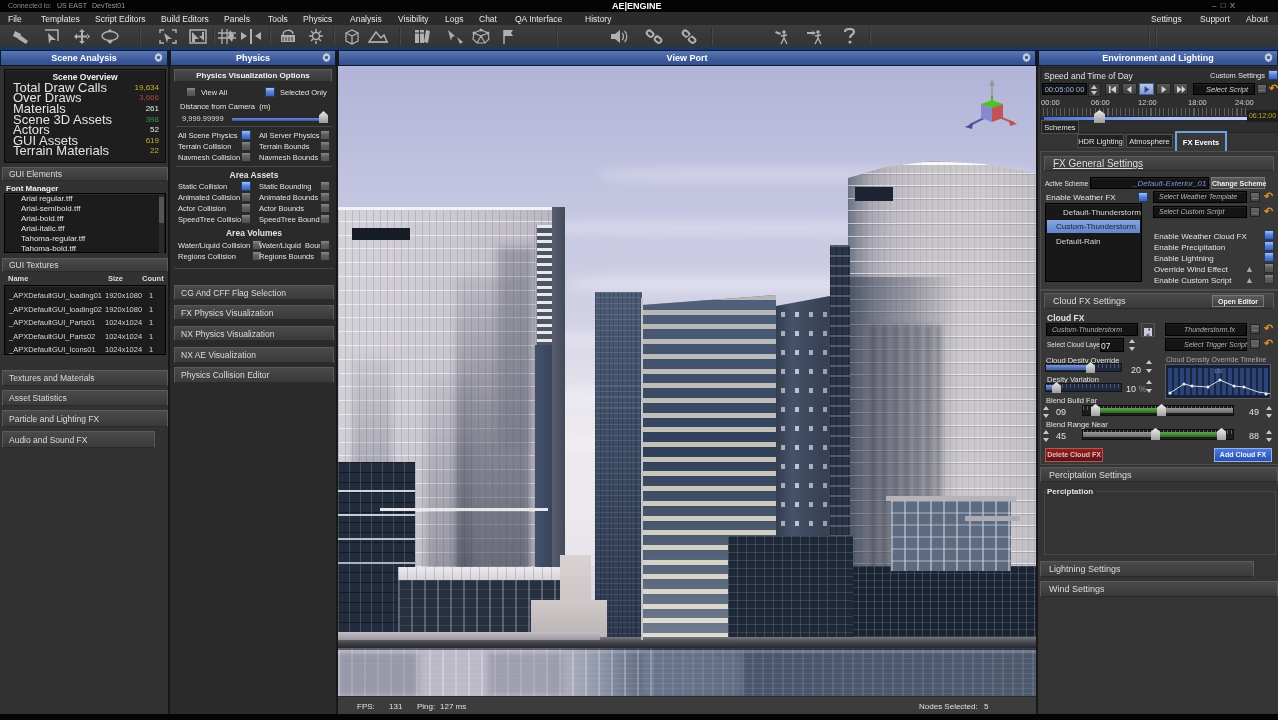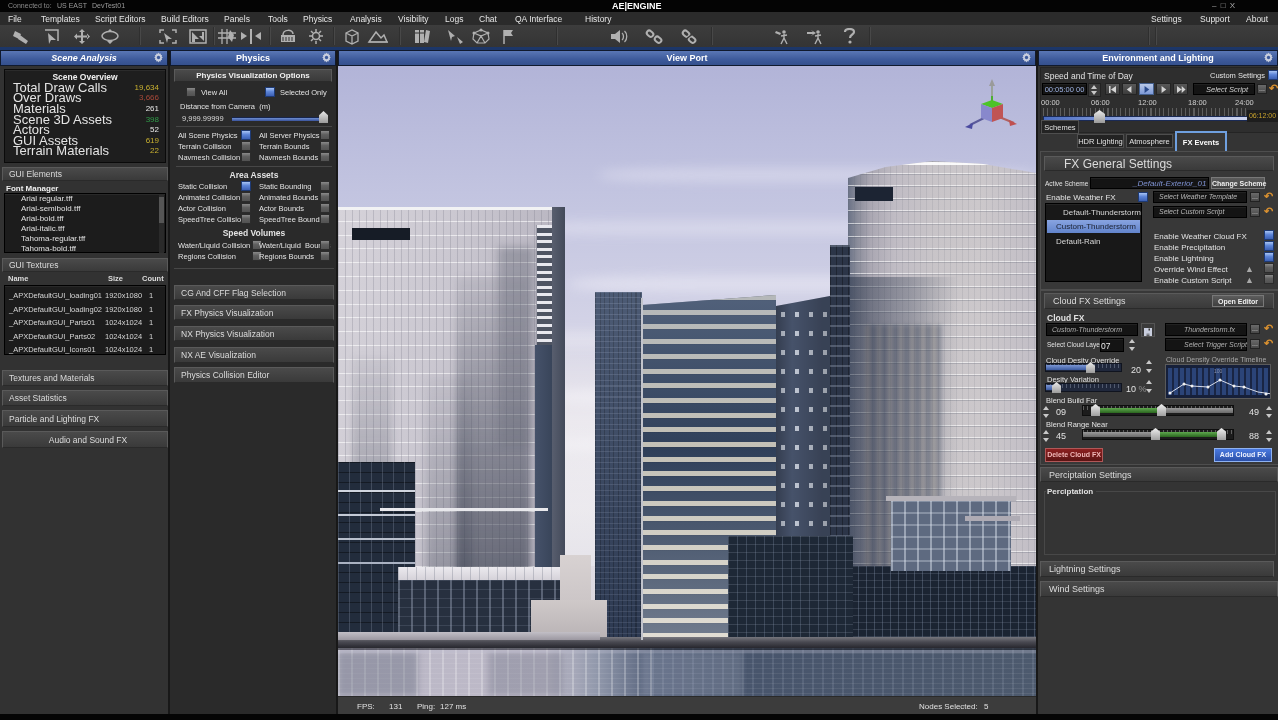--- a/index.html
+++ b/index.html
@@ -200,21 +200,21 @@
       <path fill="none" stroke="#b0b0b0" stroke-width="2.2" d="M7 4c0-4 9-4 9 0 0 3-4 2-4 6"></path>
       <circle cx="12" cy="14" r="1.6" fill="#b0b0b0"></circle>
     </svg>
   <div class="tsep" style="left:869px;"></div>
   <div class="tsep" style="left:1148px;"></div>
   <div class="tsep" style="left:1155px;"></div>
 </div>
 <div id="blueline" class="abs"></div>
 
 <div id="scenepanel" class="abs" style="left:0;top:50px;width:170px;height:664px;background:#323232;border-right:2px solid #181818;box-sizing:border-box;">
-  <div class="ptitle" style="margin:0 0 0 0;font-style:italic;">Scene Analysis
+  <div class="ptitle" style="margin:0 0 0 0;">Scene Analysis
     <svg class="gear" viewBox="0 0 20 20">
         <path fill="#c8cede" d="M10 1l1.2 2.3 2.6-.6.6 2.6L16.7 6l-1 2.4 2 1.6-2 1.6 1 2.4-2.3.7-.6 2.6-2.6-.6L10 19l-1.2-2.3-2.6.6-.6-2.6-2.3-.7 1-2.4-2-1.6 2-1.6-1-2.4 2.3-.7.6-2.6 2.6.6z"></path>
         <circle cx="10" cy="10" r="3" fill="#3d5a9b"></circle>
       </svg>
   </div>
 
   <div class="abs inp" style="left:4px;top:19px;width:162px;height:94px;background:#1e1e1e;border:1px solid #0a0a0a;">
     <div style="text-align:center;color:#f0f0f0;font-size:8.5px;font-weight:bold;padding-top:2px;">Scene Overview</div>
     <div class="sorow">
         <span>Total Draw Calls</span>
@@ -287,21 +287,21 @@
       </div>
     <div class="gtrow">
         <span>_APXDefaultGUI_Icons01</span>
         <i>1024x1024</i>
         <b>1</b>
       </div>
   </div>
   <div class="abs hbar" style="left:2px;top:320px;width:166px;height:16px;line-height:15px;padding-left:6px;">Textures and Materials</div>
   <div class="abs hbar" style="left:2px;top:340px;width:166px;height:16px;line-height:15px;padding-left:6px;">Asset Statistics</div>
   <div class="abs hbar" style="left:2px;top:360px;width:166px;height:17px;line-height:16px;padding-left:6px;">Particle and Lighting FX</div>
-  <div class="abs hbar" style="left:2px;top:381px;width:166px;height:17px;line-height:16px;padding-left:6px;text-align:center;">Audio and Sound FX</div>
+  <div class="abs hbar" style="left:2px;top:381px;width:153px;height:17px;line-height:16px;padding-left:6px;">Audio and Sound FX</div>
 </div>
 
 <div id="physpanel" class="abs" style="left:170px;top:50px;width:168px;height:664px;background:#2a2a2a;border-right:2px solid #181818;box-sizing:border-box;">
   <div class="ptitle">Physics
     <svg class="gear" viewBox="0 0 20 20">
         <path fill="#c8cede" d="M10 1l1.2 2.3 2.6-.6.6 2.6L16.7 6l-1 2.4 2 1.6-2 1.6 1 2.4-2.3.7-.6 2.6-2.6-.6L10 19l-1.2-2.3-2.6.6-.6-2.6-2.3-.7 1-2.4-2-1.6 2-1.6-1-2.4 2.3-.7.6-2.6 2.6.6z"></path>
         <circle cx="10" cy="10" r="3" fill="#3d5a9b"></circle>
       </svg>
   </div>
   <div class="abs hbar" style="left:4px;top:19px;width:158px;height:13px;line-height:12px;text-align:center;font-weight:bold;font-size:8px;color:#f0f0f0;">Physics Visualization Options</div>
@@ -338,21 +338,21 @@
   <span class="abs lbl" style="left:89px;top:143px;">Animated Bounds</span>
     <div class="abs cb" style="left:150px;top:142px;"></div>
   <span class="abs lbl" style="left:8px;top:154px;">Actor Collision</span>
     <div class="abs cb" style="left:71px;top:153px;"></div>
   <span class="abs lbl" style="left:89px;top:154px;">Actor Bounds</span>
     <div class="abs cb" style="left:150px;top:153px;"></div>
   <span class="abs lbl" style="left:8px;top:165px;">SpeedTree Collision</span>
     <div class="abs cb" style="left:71px;top:164px;"></div>
   <span class="abs lbl" style="left:89px;top:165px;">SpeedTree Bounds</span>
     <div class="abs cb" style="left:150px;top:164px;"></div>
-  <div class="abs lbl" style="left:0;top:178px;width:168px;text-align:center;font-weight:bold;font-size:8.5px;">Speed Volumes</div>
+  <div class="abs lbl" style="left:0;top:178px;width:168px;text-align:center;font-weight:bold;font-size:8.5px;">Area Volumes</div>
   <span class="abs lbl" style="left:8px;top:191px;">Water/Liquid Collision</span>
     <div class="abs cb" style="left:82px;top:190px;"></div>
   <span class="abs lbl" style="left:89px;top:191px;">Water/Liquid&nbsp; Bounds</span>
     <div class="abs cb" style="left:150px;top:190px;"></div>
   <span class="abs lbl" style="left:8px;top:202px;">Regions Collision</span>
     <div class="abs cb" style="left:82px;top:201px;"></div>
   <span class="abs lbl" style="left:89px;top:202px;">Regions Bounds</span>
     <div class="abs cb" style="left:150px;top:201px;"></div>
   <div class="abs" style="left:4px;top:218px;width:160px;height:1px;background:#474747;"></div>
 
@@ -546,21 +546,21 @@
   <div class="abs" style="left:5px;top:66px;width:206px;height:3px;background:linear-gradient(to right,#4a6cc0,#7e97d8 30%,#b8c4e8 60%,#cdd4ee);border:1px solid #1a2a55;"></div>
   <div class="abs" style="left:56px;top:60px;width:11px;height:13px;background:linear-gradient(#ececec,#9a9a9a);clip-path:polygon(50% 0,100% 30%,100% 100%,0 100%,0 30%);"></div>
   <div class="abs" style="left:209px;top:60px;width:31px;height:12px;background:#1d1d1d;color:#c8a22c;font-size:7px;line-height:12px;text-align:center;white-space:nowrap;">06:12:00</div>
 
   <div class="tab" style="left:3px;top:70px;width:38px;">Schemes</div>
   <div class="tab" style="left:39px;top:84px;width:47px;">HDR Lighting</div>
   <div class="tab" style="left:88px;top:84px;width:47px;">Atmosphere</div>
   <div class="tab on" style="left:137px;top:81px;width:52px;height:20px;line-height:20px;">FX Events</div>
 
   <div class="abs" style="left:2px;top:101px;width:238px;height:137px;background:#383838;border:1px solid #4e4e4e;"></div>
-  <div class="abs hbar" style="left:6px;top:106px;width:230px;height:15px;line-height:14px;padding-left:19px;font-size:12px;">FX General Settings</div>
+  <div class="abs hbar" style="left:6px;top:106px;width:230px;height:15px;line-height:14px;padding-left:8px;font-size:10px;text-decoration:underline;">FX General Settings</div>
   <span class="abs lbl" style="left:7px;top:130px;font-size:6.5px;">Active Scheme</span>
   <div class="abs inp" style="left:52px;top:127px;width:119px;height:12px;"></div>
   <span class="abs" style="left:95px;top:129px;color:#7d90cf;font-size:8px;font-style:italic;">_Default-Exterior_01</span>
   <div class="abs btn" style="left:173px;top:127px;width:54px;height:12px;line-height:11px;font-size:7px;white-space:nowrap;">Change Scheme</div>
   <span class="abs lbl" style="left:8px;top:143px;">Enable Weather FX</span>
   <div class="abs cb on" style="left:100px;top:142px;"></div>
 
   <div class="abs inp" style="left:7px;top:153px;width:97px;height:79px;background:#181818;">
     <div style="color:#d8d8d8;font-size:8px;padding:4px 0 0 17px;">Default-Thunderstorm</div>
     <div style="background:linear-gradient(#88a4e0,#6284cc);color:#1a2030;font-size:8px;margin:3px 1px 0 1px;padding:2px 0 2px 9px;">Custom-Thunderstorm</div>
@@ -666,17 +666,17 @@
   </div>
   <span class="abs lbl" style="left:211px;top:381px;font-size:9px;">88</span>
   <div class="abs spin" style="left:226px;top:379px;height:14px;"></div>
 
   <div class="abs" style="left:7px;top:398px;width:56px;height:12px;background:linear-gradient(#8c2020,#5c1414);border:1px solid #b05858;color:#f0b8b8;font-size:7px;font-weight:bold;text-align:center;line-height:11px;white-space:nowrap;">Delete Cloud FX</div>
   <div class="abs" style="left:176px;top:398px;width:56px;height:12px;background:linear-gradient(#4a7ae0,#2a4fa8);border:1px solid #8fb2f0;color:#eef2ff;font-size:7px;font-weight:bold;text-align:center;line-height:11px;white-space:nowrap;">Add Cloud FX</div>
 
   <div class="abs hbar" style="left:2px;top:417px;width:238px;height:15px;line-height:14px;padding-left:8px;font-size:9px;">Perciptation Settings</div>
   <span class="abs lbl" style="left:8px;top:437px;font-weight:bold;background:#343434;padding:0 3px 0 1px;z-index:2;">Perciptation</span>
   <div class="abs" style="left:6px;top:441px;width:230px;height:62px;border:1px solid #484848;"></div>
-  <div class="abs hbar" style="left:2px;top:511px;width:234px;height:16px;line-height:15px;padding-left:8px;font-size:9px;">Lightning Settings</div>
+  <div class="abs hbar" style="left:2px;top:511px;width:214px;height:16px;line-height:15px;padding-left:8px;font-size:9px;">Lightning Settings</div>
   <div class="abs hbar" style="left:2px;top:531px;width:238px;height:16px;line-height:15px;padding-left:8px;font-size:9px;">Wind Settings</div>
 </div>
 
 <div class="abs" style="left:0;top:714px;width:1278px;height:6px;background:#050505;"></div>
 
 </body></html>

